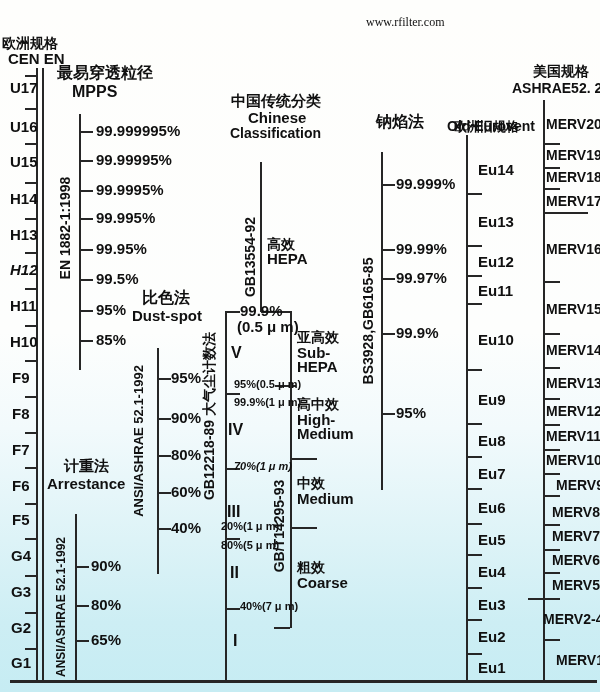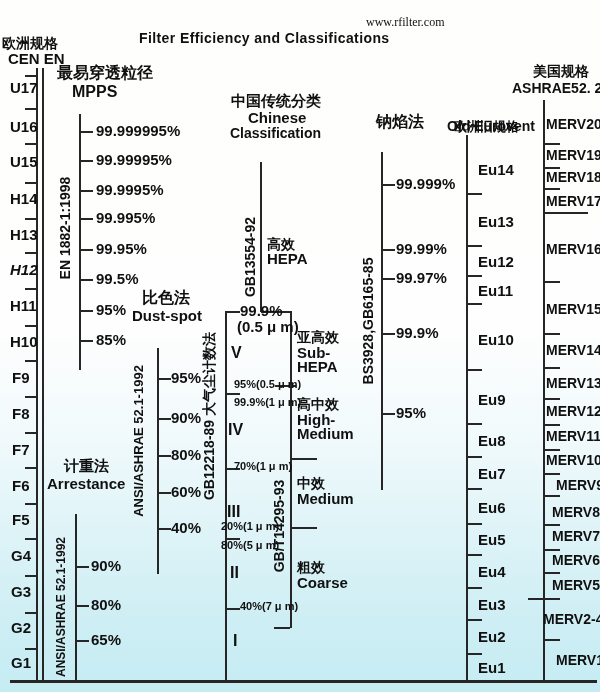--- a/index.html
+++ b/index.html
@@ -19,21 +19,20 @@
   .t16{font-size:16px;font-weight:700;}
   .t17{font-size:17px;font-weight:700;letter-spacing:1px;}
   .ls{letter-spacing:0.4px;}
   .ser{font-family:"Liberation Serif","DejaVu Serif",serif;font-size:12px;font-weight:400;}
 </style>
 </head>
 <body>
 
 <div id="stage">
   <div class="pos ser" style="left:366px;top:16px">www.rfilter.com</div>
-  <div class="pos t14 ls" style="left:139px;top:31px">Filter Efficiency and Classifications</div>
 
   <div class="pos t14" style="left:2px;top:36px">欧洲规格</div>
   <div class="pos t15" style="left:8px;top:51px">CEN EN</div>
 
   <div class="pos t16" style="left:57px;top:65px">最易穿透粒径</div>
   <div class="pos t16" style="left:72px;top:84px">MPPS</div>
 
   <div class="pos t16" style="left:142px;top:290px">比色法</div>
   <div class="pos t15" style="left:132px;top:308px">Dust-spot</div>
 
@@ -178,21 +177,21 @@
     <div class="pos t15" style="left: 267px; top: 251px;">HEPA</div>
     <div class="pos t15" style="left: 240px; top: 303px;">99.9%</div>
     <div class="pos t15" style="left: 237px; top: 319px;">(0.5 μ m)</div>
     <div class="pos t16" style="left: 231px; top: 345px;">V</div>
     <div class="pos t16" style="left: 228px; top: 422px;">IV</div>
     <div class="pos t16" style="left: 227px; top: 504px;">III</div>
     <div class="pos t16" style="left: 230px; top: 565px;">II</div>
     <div class="pos t16" style="left: 233px; top: 633px;">I</div>
     <div class="pos t11" style="left: 234px; top: 379px;">95%(0.5 μ m)</div>
     <div class="pos t11" style="left: 234px; top: 397px;">99.9%(1 μ m)</div>
-    <div class="pos t11" style="left: 234px; top: 461px;">70%(1 μ m)</div>
+    <div class="pos t11" style="left: 234px; top: 461px; font-style: italic;">70%(1 μ m)</div>
     <div class="pos t11" style="left: 221px; top: 521px;">20%(1 μ m)</div>
     <div class="pos t11" style="left: 221px; top: 540px;">80%(5 μ m)</div>
     <div class="pos t11" style="left: 240px; top: 601px;">40%(7 μ m)</div>
     <div class="pos t14" style="left: 297px; top: 330px;">亚高效</div>
     <div class="pos t15" style="left: 297px; top: 345px;">Sub-</div>
     <div class="pos t15" style="left: 297px; top: 359px;">HEPA</div>
     <div class="pos t14" style="left: 297px; top: 397px;">高中效</div>
     <div class="pos t15" style="left: 297px; top: 412px;">High-</div>
     <div class="pos t15" style="left: 297px; top: 426px;">Medium</div>
     <div class="pos t14" style="left: 297px; top: 476px;">中效</div>

